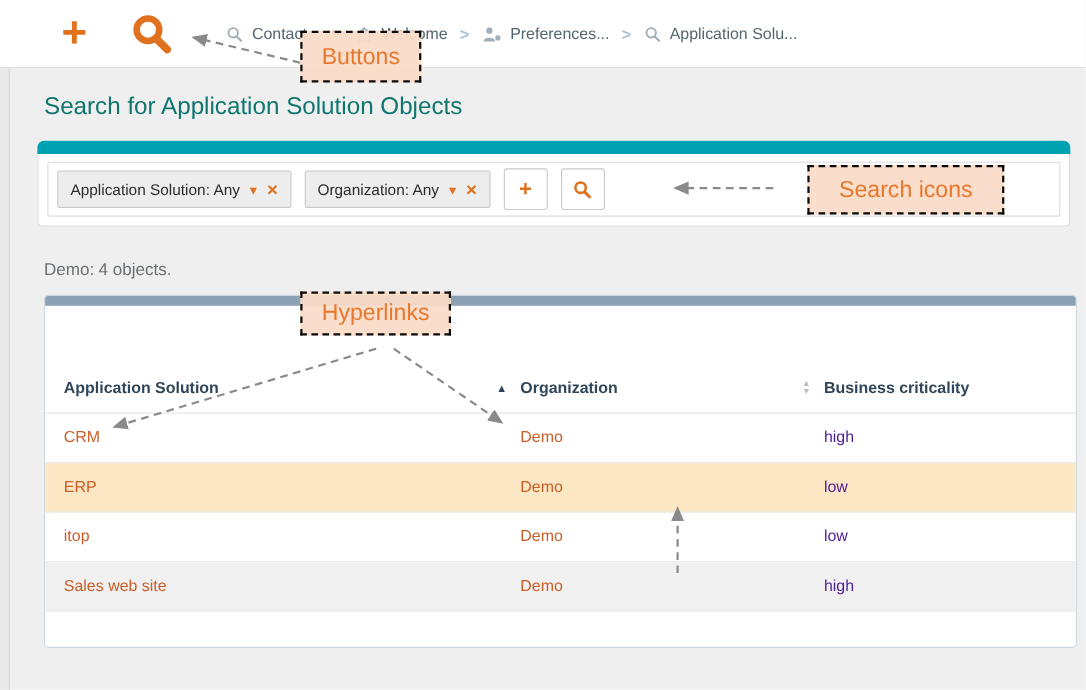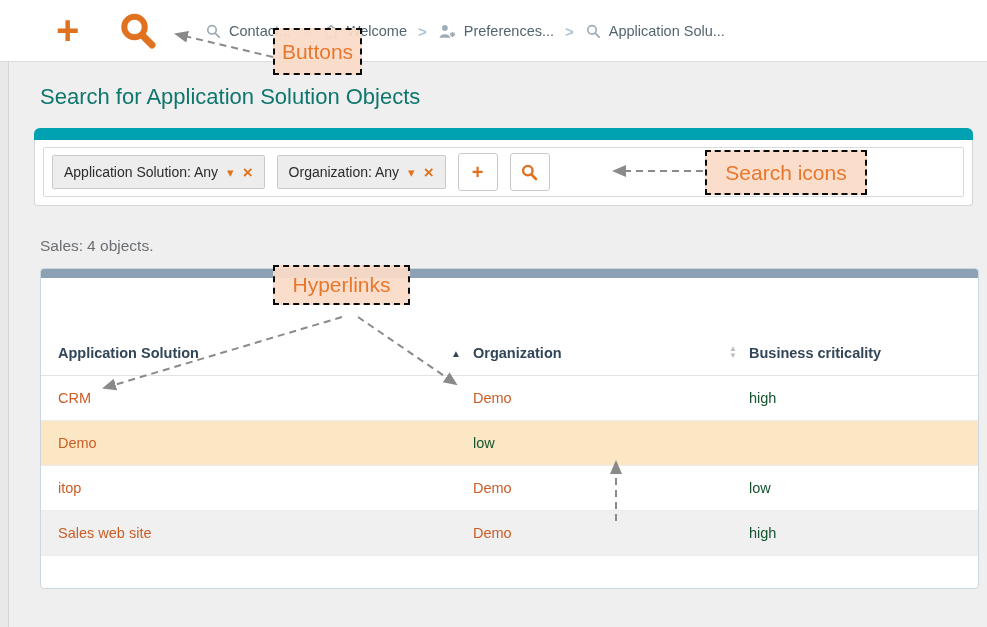--- a/index.html
+++ b/index.html
@@ -51,30 +51,30 @@
   .trow { display:grid; grid-template-columns:415px 276px 1fr; padding-left:17px; align-items:center; }
   .thead { height:98px; align-items:end; padding-bottom:0; border-bottom:1px solid #e3e3e3; }
   .thead .hcell { display:flex; align-items:center; justify-content:space-between; padding:0 12px 14px 0;
                   font-weight:bold; font-size:14.5px; color:#32465a; cursor:pointer; }
   .thead .hcell:last-child { justify-content:flex-start; }
   .sort-asc { color:#2f4356; font-size:10px; margin-left:8px; }
   .sort-both { display:flex; flex-direction:column; color:#b9bec3; font-size:8px; line-height:0.85;
                margin-left:8px; }
   .drow { height:45px; font-size:14.5px; border-bottom:1px solid #ececec; }
   .drow a { color:#cb5d27; text-decoration:none; cursor:pointer; }
-  .drow .crit { color:#14532d; }
+  .drow .crit { color:#4c1d95; }
   .row-hover { background:#fbe7c3; }
   .row-alt { background:#f0f0f0; }
 
   
   .overlay-svg { position:absolute; inset:0; width:987px; height:627px; z-index:55; pointer-events:none; }
   .callout { position:absolute; z-index:60; background:rgba(250,219,199,0.93); border:2px dashed #0a0a0a;
              color:#e8772e; font-size:21px; display:flex; align-items:center; justify-content:center; }
-  .co-buttons    { left:273px; top:28px;  width:89px; height:47px; }
-  .co-search     { left:705px; top:150px; width:162px; height:45px; }
+  .co-buttons    { left:273px; top:28px;  width:110px; height:47px; }
+  .co-search     { left:734px; top:150px; width:179px; height:45px; }
   .co-hyperlinks { left:273px; top:265px; width:137px; height:40px; }
   .co-lineover   { left:552px; top:523px; width:130px; height:47px; }
 </style>
 </head>
 <body>
 
 <div class="screen">
 
   <header class="topbar">
     <span class="big-plus">+</span>
@@ -158,21 +158,21 @@
       <button class="icon-btn">
         <svg width="19" height="19" viewBox="0 0 16 16">
           <circle cx="6.6" cy="6.4" r="4" fill="none" stroke="#e0711f" stroke-width="2"></circle>
           <line x1="9.8" y1="9.8" x2="13.4" y2="13.4" stroke="#e0711f" stroke-width="2.3" stroke-linecap="round"></line>
         </svg>
       </button>
     </div>
   </section>
 
   <div class="total-line">
-    <span>Sales:</span><span class="tl-val">4 objects.</span>
+    <span>Demo:</span><span class="tl-val">4 objects.</span>
   </div>
 
   <section class="table-card">
     <div class="slate-bar"></div>
 
     <div class="trow thead">
       <div class="hcell">
         <span>Application Solution</span>
         <span class="sort-asc">▲</span>
       </div>
@@ -188,20 +188,21 @@
       </div>
     </div>
 
     <div class="trow drow">
       <div><a>CRM</a></div>
       <div><a>Demo</a></div>
       <div class="crit">high</div>
     </div>
 
     <div class="trow drow row-hover">
+      <div><a>ERP</a></div>
       <div><a>Demo</a></div>
       <div class="crit">low</div>
     </div>
 
     <div class="trow drow">
       <div><a>itop</a></div>
       <div><a>Demo</a></div>
       <div class="crit">low</div>
     </div>
 

